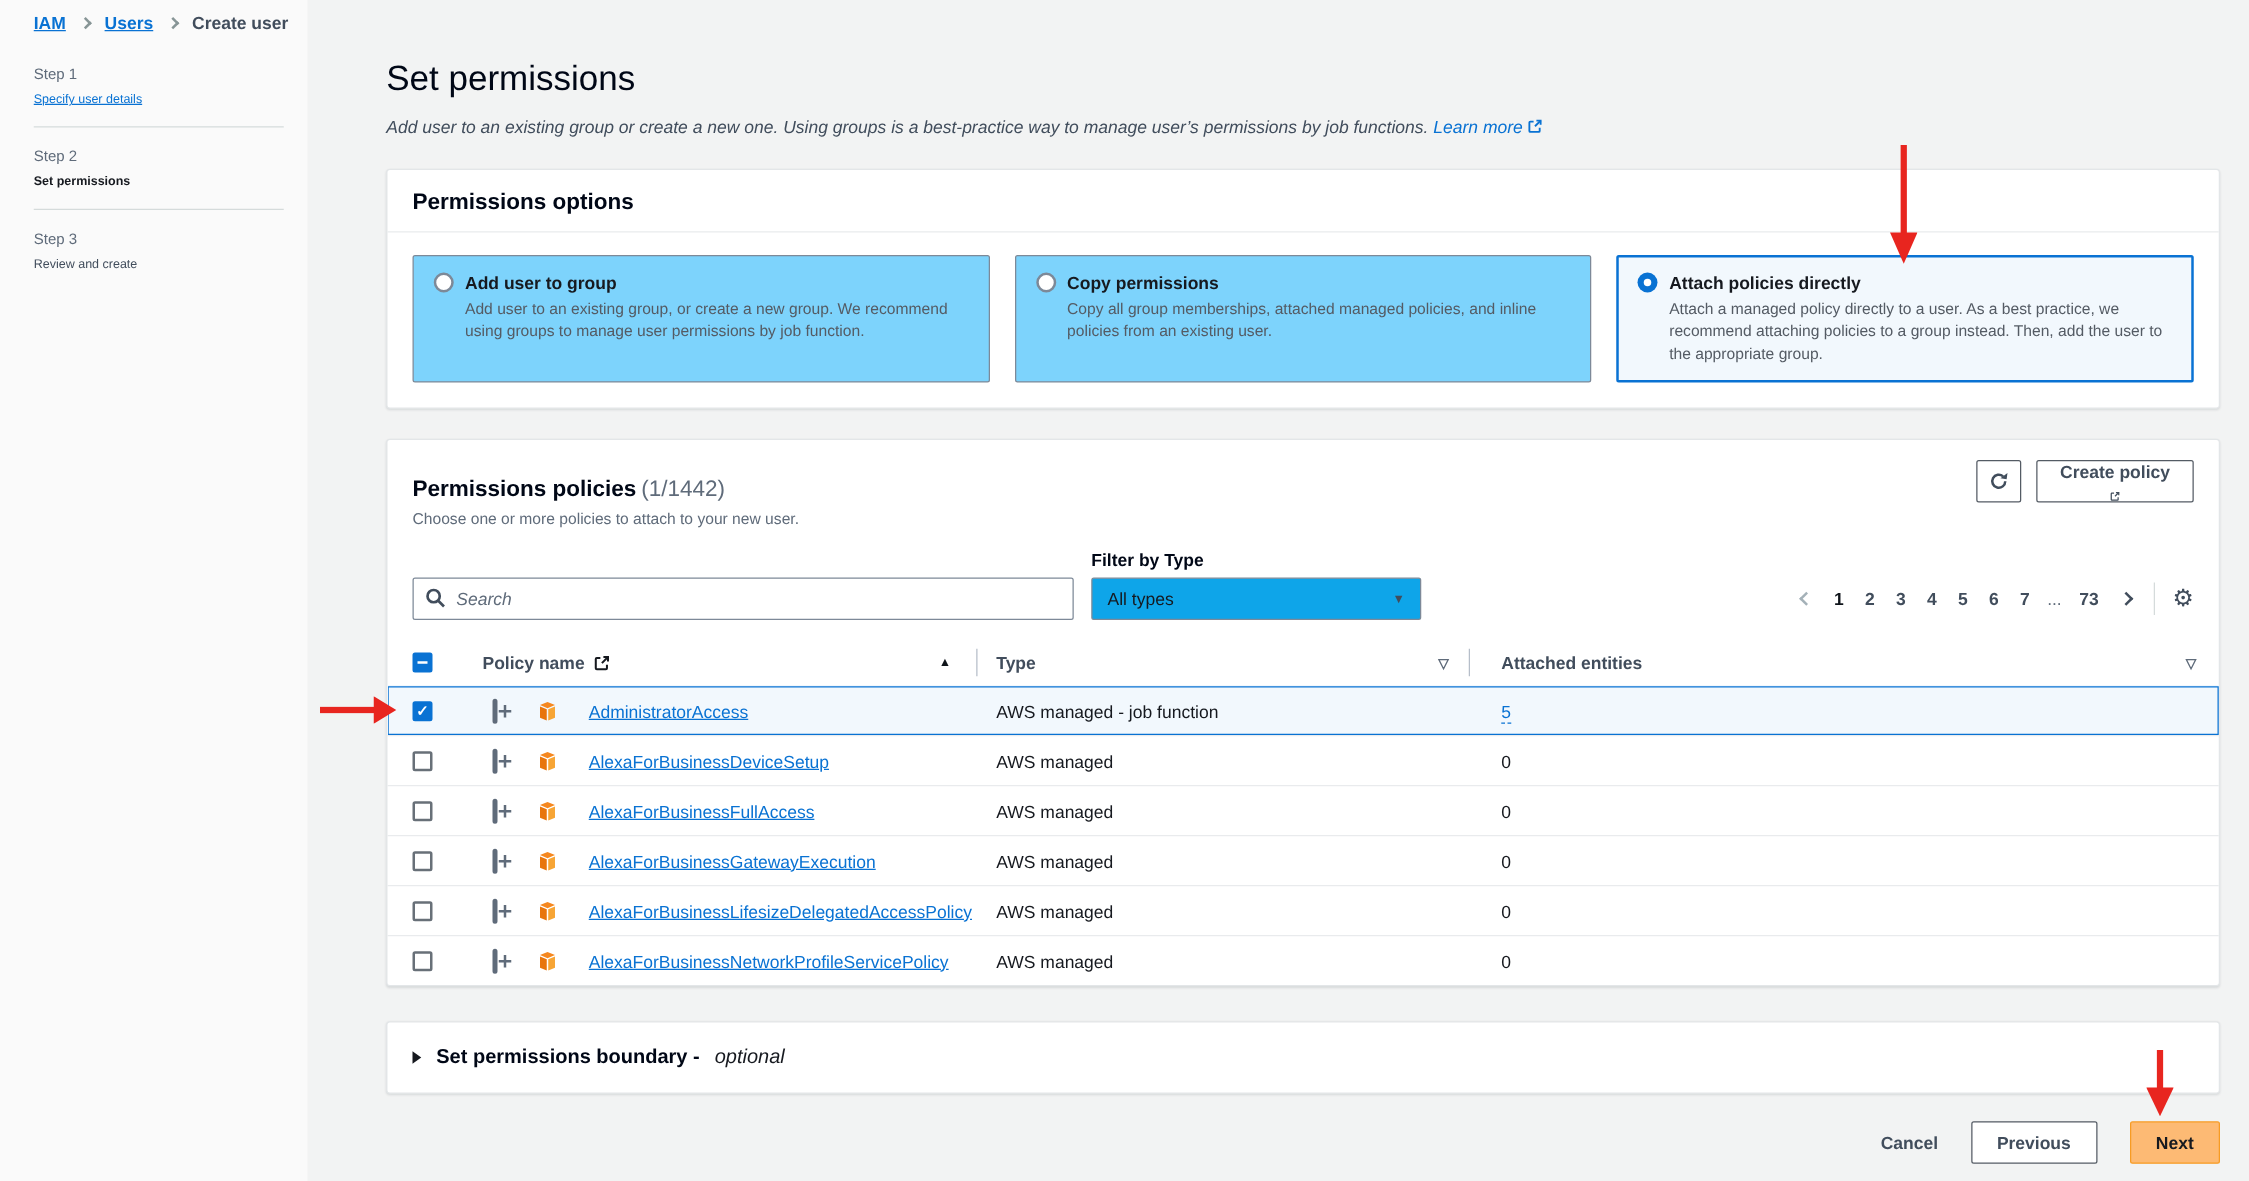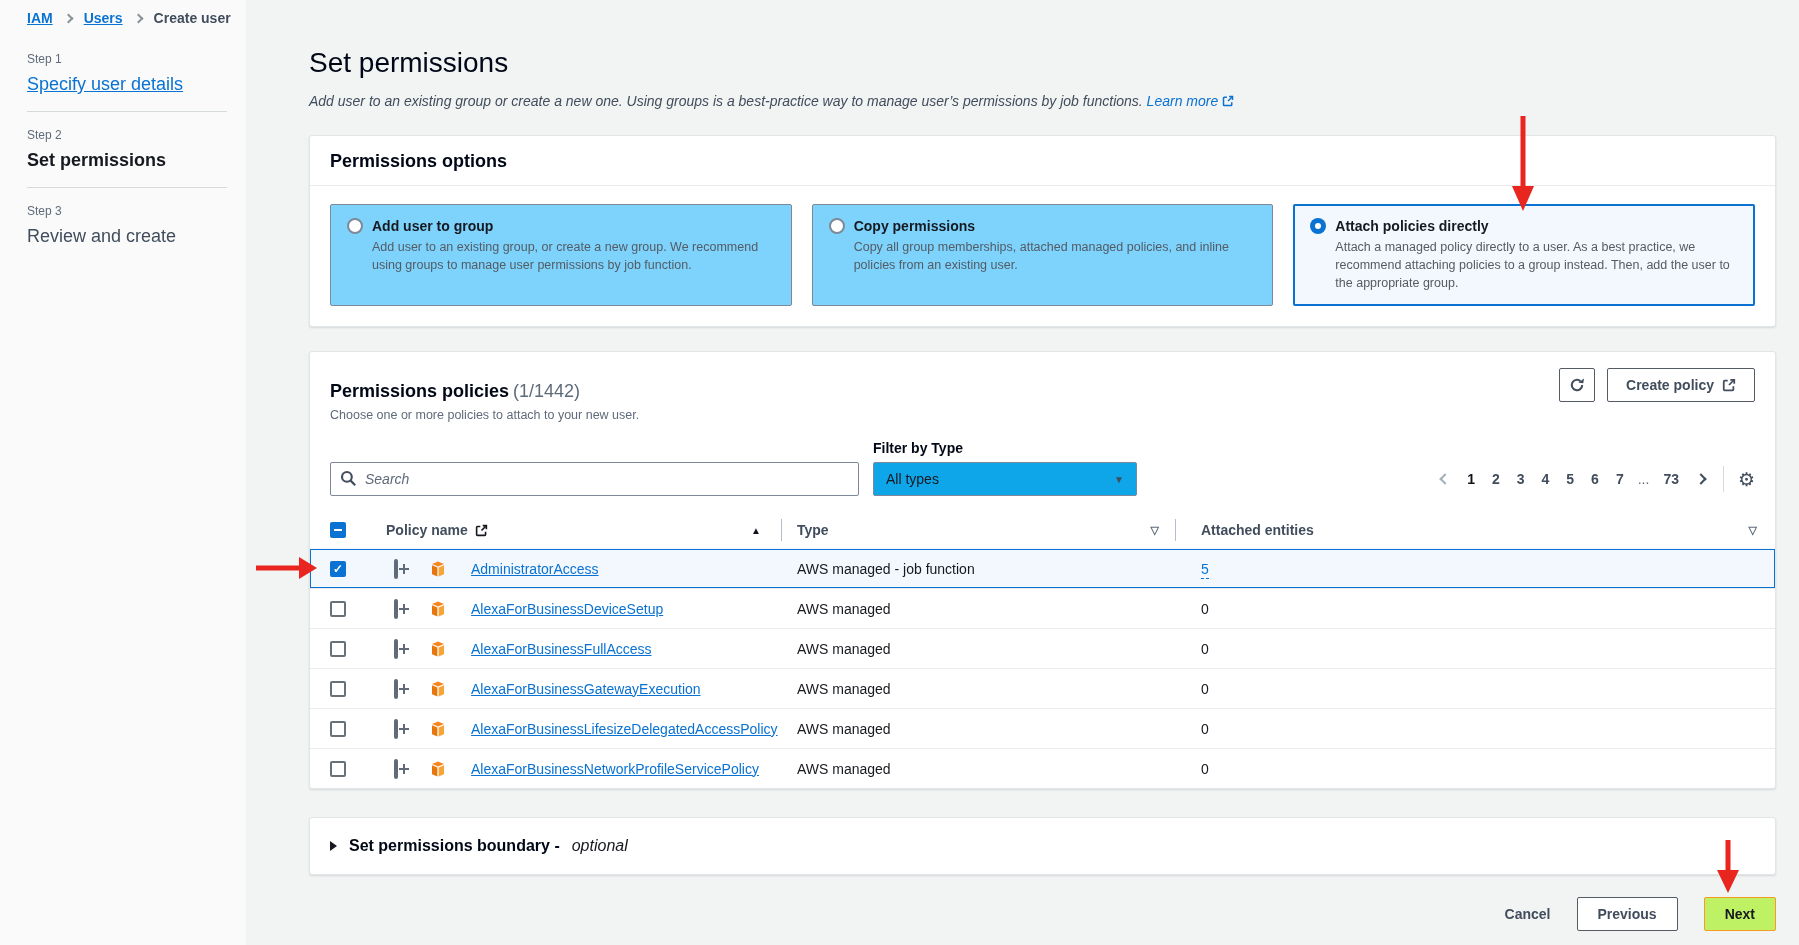--- a/index.html
+++ b/index.html
@@ -16,21 +16,21 @@
 
   
   .breadcrumb { position:absolute; left:27px; top:10px; display:flex; align-items:center; gap:12px; font-size:14px; }
   .breadcrumb a { color:#0972d3; text-decoration:underline; font-weight:700; cursor:pointer; }
   .crumb-current { color:#414d5c; font-weight:700; }
   .chev { width:7px; height:7px; border-top:2px solid #879596; border-right:2px solid #879596; display:inline-block; transform:rotate(45deg); }
 
   
   .steps { position:absolute; left:27px; top:52px; width:200px; }
   .step-label { font-size:12px; color:#5f6b7a; margin-bottom:8px; }
-  .step-name { font-size:18px; margin-bottom:16px; }
+  .step-name { font-size:10px; margin-bottom:16px; }
   .step-name.link { color:#0972d3; text-decoration:underline; cursor:pointer; }
   .step-name.current { font-weight:700; color:#16191f; }
   .step-name.future { color:#414d5c; }
   .steps hr { border:none; border-top:1px solid #d5dbdb; margin:0 0 16px 0; }
 
   
   .main { position:absolute; left:309px; top:45px; width:1467px; }
   h1 { font-size:28px; font-weight:500; line-height:36px; margin-bottom:10px; color:#000716; }
   .page-desc { font-size:14px; line-height:20px; color:#414d5c; margin-bottom:24px;font-style:italic; }
   .page-desc a { color:#0972d3; text-decoration:none; cursor:pointer; }
@@ -62,23 +62,24 @@
   .pp-head { display:flex; align-items:flex-end; justify-content:space-between; padding:16px 20px 0; }
   .pp-title { font-size:18px; font-weight:700; color:#000716; }
   .pp-count { font-weight:400; color:#5f6b7a; }
   .pp-desc { font-size:12.5px; color:#5f6b7a; margin-top:6px; padding:0 20px; }
   .head-actions { display:flex; gap:12px; }
   .btn {
     display:inline-flex; align-items:center; justify-content:center; gap:8px;
     height:34px; border:1px solid #545b64; border-radius:2px; background:#fff;
     font-weight:700; font-size:14px; color:#414d5c; cursor:pointer; padding:0 18px;
     font-family:"Liberation Sans",sans-serif;
+    flex-direction:column;
   }
   .btn.icon-only { width:36px; padding:0; }
-  .btn.primary { background:#bef264; border-color:#f79b23; color:#16191f;text-align:right; }
+  .btn.primary { background:#fdba74; border-color:#f79b23; color:#16191f;text-align:right; }
 
   .controls { display:flex; align-items:flex-end; padding:18px 20px 0; }
   .searchbox { position:relative; width:529px; }
   .searchbox input {
     width:100%; height:34px; border:1px solid #7d8998; border-radius:2px; padding:0 10px 0 34px;
     font-size:14px; font-family:"Liberation Sans",sans-serif; color:#16191f; background:#fff;
   }
   .searchbox input::placeholder { font-style:italic; color:#5f6b7a; }
   .search-icon { position:absolute; left:10px; top:8px; }
   .filter-group { margin-left:14px; width:264px; }

